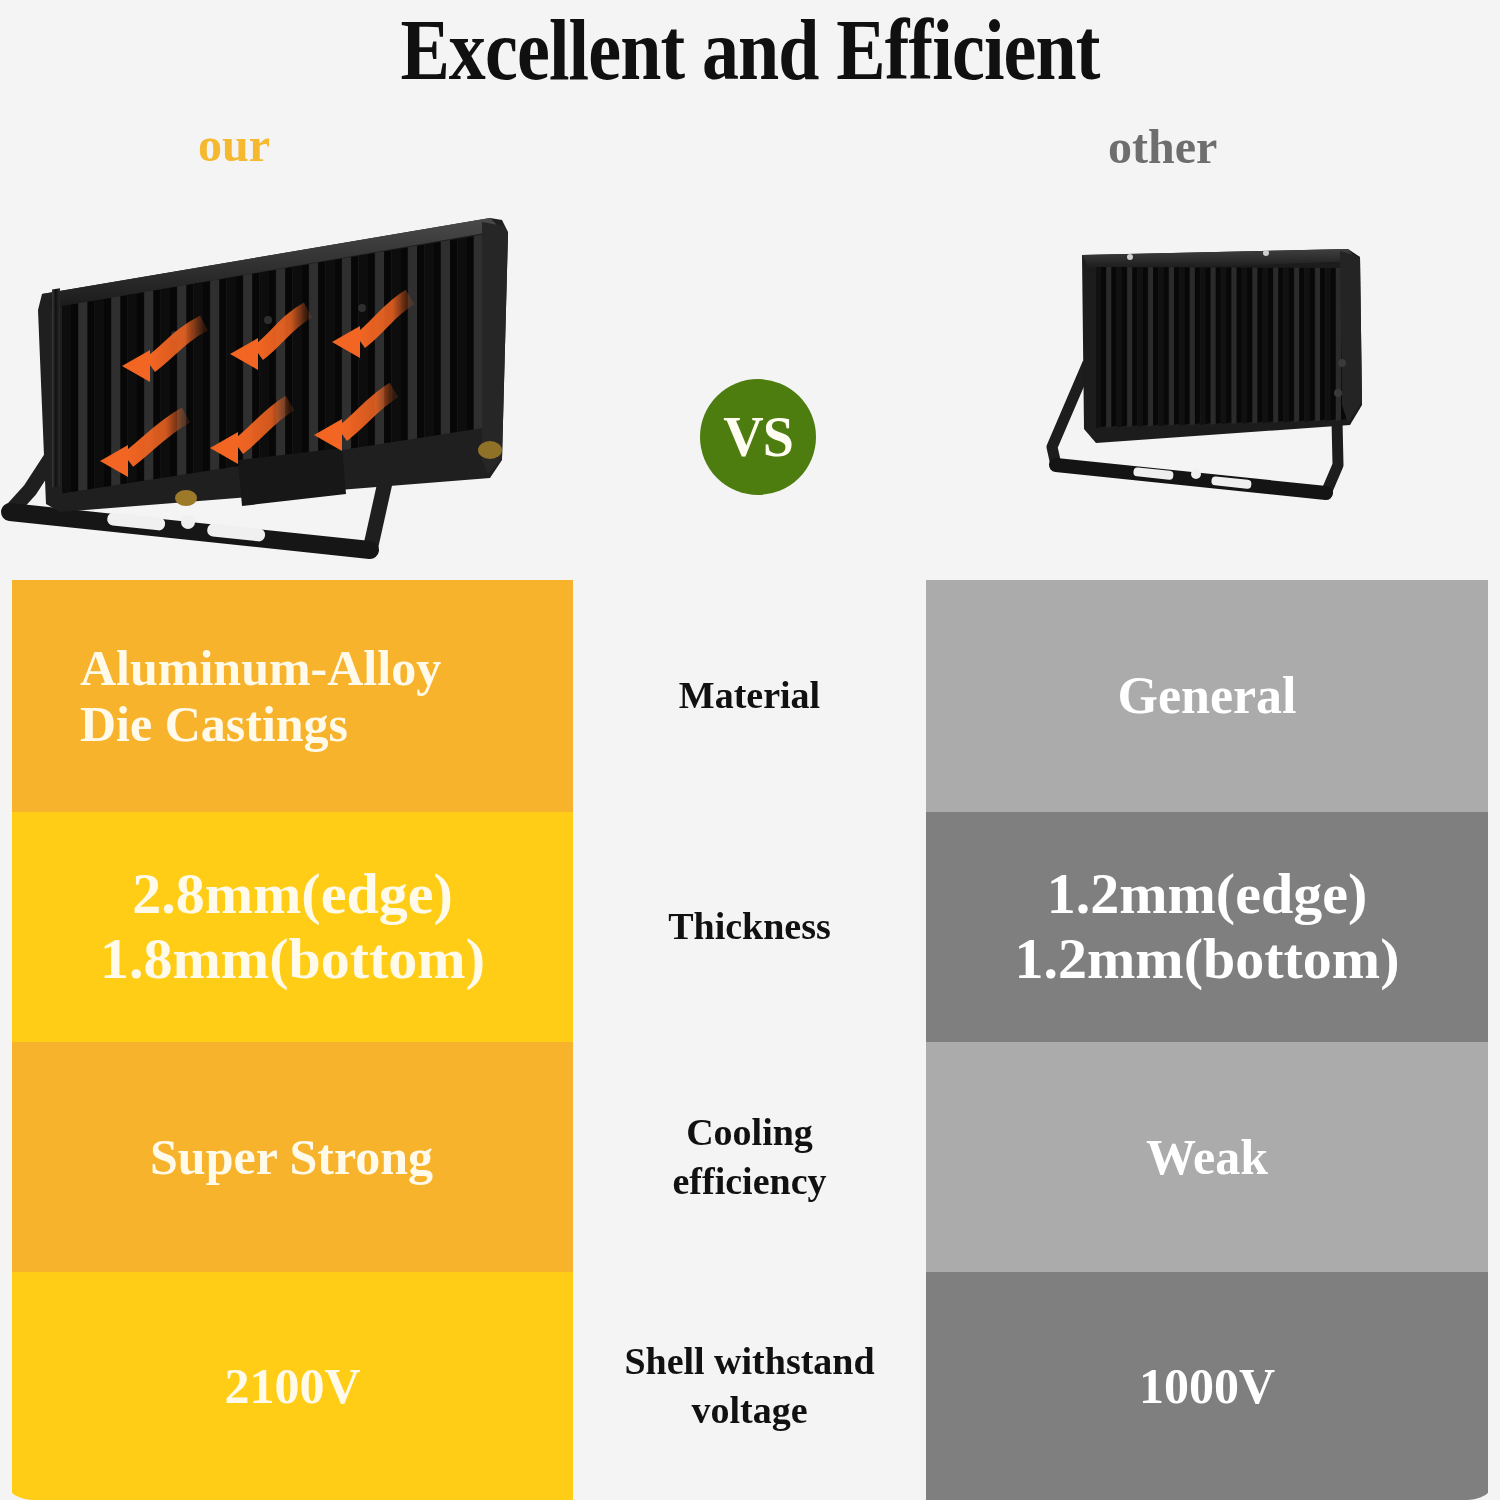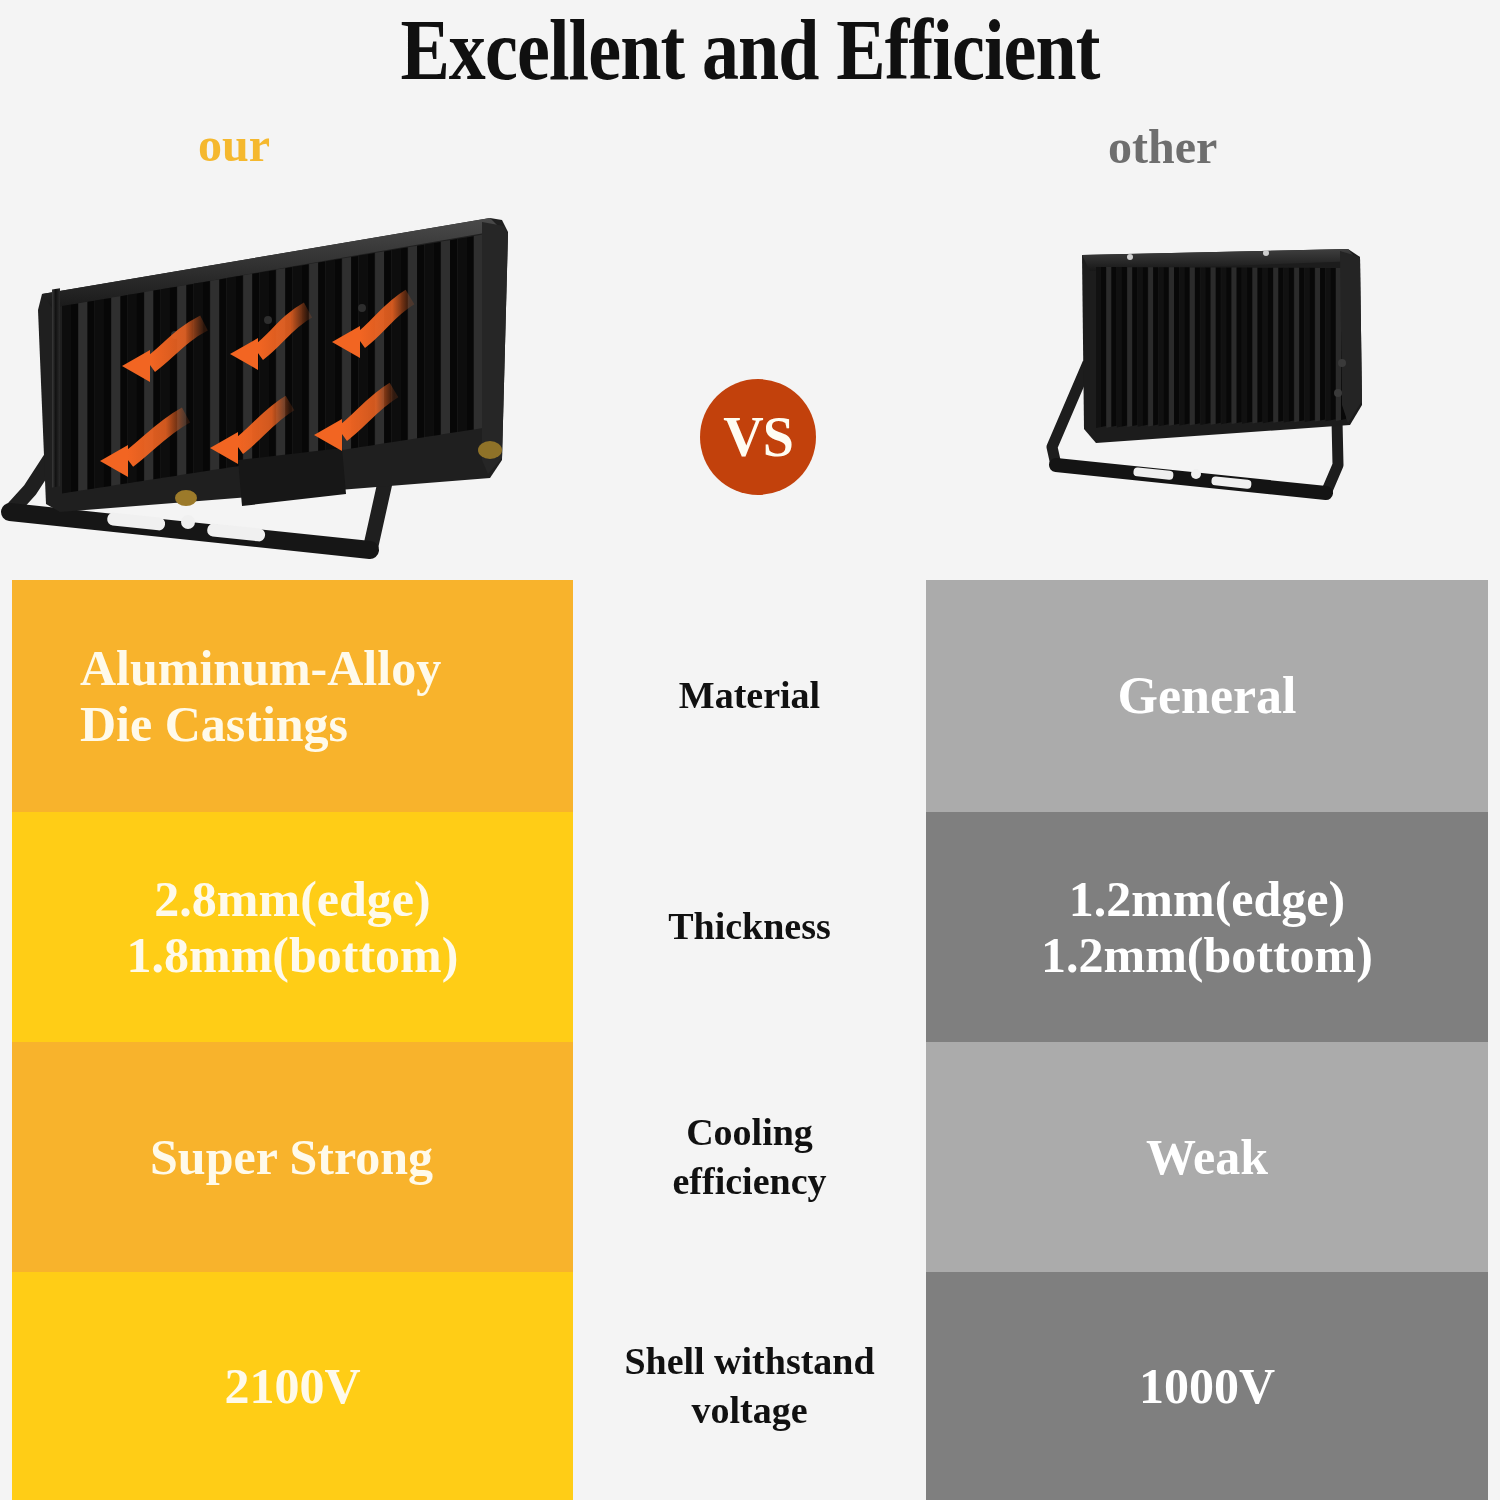--- a/index.html
+++ b/index.html
@@ -14,20 +14,21 @@
     overflow: hidden;
     position: relative;
   }
 
   #page {
     position: relative;
     width: 1500px;
     height: 1500px;
     background: #f4f4f4;
     overflow: hidden;
+    border-radius: 32px;
   }
 
   
   .title {
     position: absolute;
     left: 0;
     top: 4px;
     width: 1500px;
     text-align: center;
     font-size: 86px;
@@ -79,21 +80,21 @@
   }
 
   
   .vs-badge {
     position: absolute;
     left: 700px;
     top: 379px;
     width: 116px;
     height: 116px;
     border-radius: 50%;
-    background: #c2410c;
+    background: #4d7c0f;
     display: flex;
     align-items: center;
     justify-content: center;
   }
   .vs-badge span {
     color: #fffdf2;
     font-size: 56px;
     font-weight: 700;
     line-height: 56px;
     letter-spacing: -1px;
@@ -163,21 +164,21 @@
   }
 
   
   .bg-amber  { background: #f8b32c; padding-left: 28px; }
   .bg-yellow { background: #ffcd16; }
   .bg-gray-l { background: #ababab; }
   .bg-gray-d { background: #7f7f7f; justify-content: center; }
 
   .fs-material  { font-size: 50px; text-align: left; }
   .fs-general   { font-size: 52px; }
-  .fs-thickness { font-size: 50px; }
+  .fs-thickness { font-size: 58px; }
   .fs-big       { font-size: 50px; }
 </style>
 </head>
 <body>
 
 <div id="page">
 
   <div class="title">Excellent and Efficient</div>
 
   <div class="caption caption-our">our</div>

